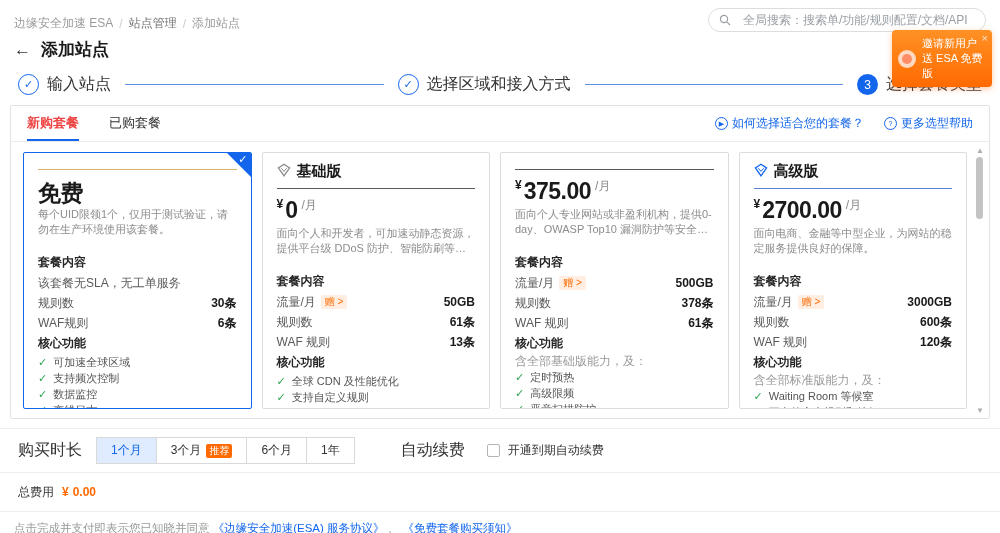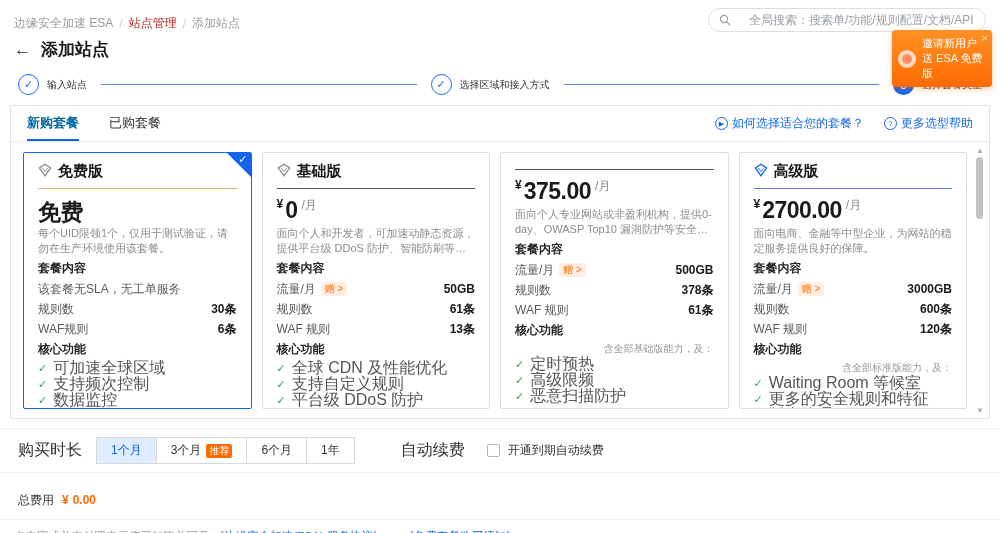--- a/index.html
+++ b/index.html
@@ -4,24 +4,24 @@
 <style>
   * { margin:0; padding:0; box-sizing:border-box; }
   html,body { width:1000px; height:533px; overflow:hidden; background:#fff;
     font-family:"Liberation Sans","DejaVu Sans",sans-serif; color:#333; }
   body { position:relative; }
 
   
   .topbar { display:flex; justify-content:space-between; align-items:center; padding:7px 14px 0; }
   .breadcrumb { font-size:12px; color:#999; display:flex; gap:6px; align-items:center;margin-top:8px; }
   .bc-item { cursor:pointer; }
-  .bc-item.mid { color:#b91c1c; }
+  .bc-item.mid { color:#737373; }
   .bc-sep { color:#ccc; }
   .search-pill { width:278px; height:24px; border:1px solid #ddd; border-radius:13px;
-    display:flex; align-items:center; padding:0 10px; gap:18px; background:#fff; }
+    display:flex; align-items:center; padding:0 10px; gap:12px; background:#fff; }
   .search-pill svg { flex:0 0 auto; }
   .search-pill input { border:none; outline:none; flex:1; font-size:12px; color:#666;
     font-family:inherit; background:transparent; }
   .search-pill input::placeholder { color:#9aa0a6; }
 
   
   .title-row { display:flex; align-items:center; gap:10px; padding:6px 14px 4px; }
   .back-arrow { font-size:17px; color:#333; cursor:pointer; font-weight:bold; }
   .page-title { font-size:17px; font-weight:bold; color:#1a1a1a; }
 
@@ -34,64 +34,64 @@
     position:relative; }
   .promo-icon::after { content:""; position:absolute; inset:4px; border-radius:50%; background:#ff8d66; }
   .promo-close { position:absolute; top:1px; right:4px; font-size:11px; color:#ffe1cc; cursor:pointer; }
 
   
   .steps { display:flex; align-items:center; padding:9px 18px 10px; }
   .step { display:flex; align-items:center; gap:8px; flex:0 0 auto; }
   .step-circle { width:21px; height:21px; border-radius:50%; border:1.5px solid #1366ec;
     color:#1366ec; display:flex; align-items:center; justify-content:center; font-size:11px; }
   .step-circle.current { background:#1366ec; color:#fff; border:none; font-size:12px; }
-  .step-label { font-size:10px; color:#333; }
+  .step-label { font-size:16px; color:#333; }
   .step-line { flex:1 1 auto; height:1px; background:#5c8fe6; margin:0 14px; }
 
   
   .panel { margin:0 10px; height:314px; border:1px solid #e2e2e2; border-radius:2px;
     position:relative; background:#fff; }
   .tabs-row { display:flex; justify-content:space-between; align-items:center;
     height:36px; padding:0 16px; border-bottom:1px solid #ebebeb; }
   .tabs { display:flex; gap:30px; height:100%; }
   .tab { display:flex; align-items:center; font-size:13px; color:#333; cursor:pointer;
     border-bottom:2px solid transparent; }
-  .tab.active { color:#0369a1; border-bottom-color:#1366ec; font-weight:bold; }
+  .tab.active { color:#ef4444; border-bottom-color:#1366ec; font-weight:bold; }
   .help-links { display:flex; gap:20px; align-items:center; }
   .help-link { display:flex; align-items:center; gap:4px; font-size:12px; color:#1366ec; cursor:pointer; }
   .hl-icon { width:13px; height:13px; border:1px solid #1366ec; border-radius:50%;
     display:flex; align-items:center; justify-content:center; font-size:7px; color:#1366ec; }
 
   
   .cards { display:flex; gap:10px; padding:10px 22px 10px 12px; height:277px; }
   .plan-card { flex:1 1 0; border:1px solid #dcdcdc; border-radius:2px; background:#fff;
     padding:9px 14px; position:relative; cursor:pointer; overflow:hidden; }
   .plan-card.selected { border:1.5px solid #1366ec; }
   .corner { position:absolute; top:-1px; right:-1px; width:0; height:0;
     border-top:26px solid #1366ec; border-left:26px solid transparent; }
   .corner-check { position:absolute; top:0; right:3px; color:#fff; font-size:11px; }
   .plan-head { display:flex; align-items:center; gap:6px; font-size:15px; font-weight:bold; color:#1a1a1a; }
   .plan-divider { height:1px; margin:7px 0 8px; }
   .price-line { display:flex; align-items:flex-start; gap:2px; height:26px; }
   .price-cur { font-size:12px; font-weight:bold; color:#1a1a1a; }
   .price-amt { font-size:23px; font-weight:bold; color:#1a1a1a; letter-spacing:-0.5px; }
   .price-unit { font-size:12px; color:#888; margin-left:2px; }
-  .plan-desc { font-size:11px; color:#8c8c8c; line-height:15px; height:30px; margin:3px 0 5px;
+  .plan-desc { font-size:11px; color:#8c8c8c; line-height:15px; height:30px; margin:3px 0 18px;
     display:-webkit-box; -webkit-line-clamp:2; -webkit-box-orient:vertical; overflow:hidden; }
   .sec-title { font-size:12px; font-weight:bold; color:#262626; line-height:14px; margin:3px 0 4px; }
   .content-note { font-size:12px; color:#595959; line-height:20px; }
   .crow { display:flex; justify-content:space-between; align-items:center; line-height:20px; }
   .crow-label { font-size:12px; color:#595959; display:flex; align-items:center; gap:5px; }
   .gift-badge { background:#ffeee1; color:#ff6a00; font-size:10px; line-height:14px;
     padding:0 4px; border-radius:2px; cursor:pointer; }
   .crow-val { font-size:12px; font-weight:bold; color:#1a1a1a; }
-  .feat-note { font-size:10px; color:#999; line-height:15px;text-align:right; }
+  .feat-note { font-size:12px; color:#999; line-height:15px; }
   .feat { display:flex; gap:6px; align-items:flex-start; line-height:16px; }
   .feat-chk { color:#2aa44e; font-size:11px; }
-  .feat-text { font-size:16px; color:#555; }
+  .feat-text { font-size:11px; color:#555; }
 
   
   .vscroll { position:absolute; top:40px; bottom:3px; right:2px; width:14px; }
   .vs-arrow { position:absolute; left:0; width:14px; text-align:center; font-size:8px; color:#adadad; cursor:pointer; }
   .vs-up { top:0; } .vs-down { bottom:0; }
   .vs-thumb { position:absolute; top:11px; left:3px; width:7px; height:62px;
     background:#c3c3c3; border-radius:4px; cursor:grab; }
 
   
   .purchase-row { display:flex; align-items:center; margin-top:9px; padding:8px 18px;
@@ -102,21 +102,21 @@
     display:flex; align-items:center; gap:5px; font-size:12px; color:#333;
     margin-left:-1px; cursor:pointer; font-family:inherit; }
   .seg-btn:first-child { margin-left:0; }
   .seg-btn.selected { background:#dfecff; color:#1366ec; border-color:#d9d9d9; }
   .rec-badge { background:#ff6a00; color:#fff; font-size:10px; line-height:14px;
     padding:0 3px; border-radius:2px; }
   .auto-renew { display:flex; align-items:center; gap:8px; margin-left:46px; }
   .cbx { width:13px; height:13px; border:1px solid #b5b5b5; border-radius:2px; background:#fff; cursor:pointer; }
   .cbx-label { font-size:12px; color:#333; cursor:pointer; }
 
-  .total-row { display:flex; align-items:baseline; gap:4px; padding:19px 18px 10px; border-top:1px solid #ededed; }
+  .total-row { display:flex; align-items:baseline; gap:4px; padding:11px 18px 10px; border-top:1px solid #ededed; }
   .total-label { font-size:12px; color:#333; margin-right:4px; }
   .total-cur { font-size:12px; font-weight:bold; color:#ff6a00; }
   .total-val { font-size:12px; font-weight:bold; color:#ff6a00; }
 
   
   .footer { border-top:1px solid #ededed; padding:8px 14px 6px; }
   .agree-line { font-size:11.5px; color:#999; line-height:17px; }
   .agree-link { color:#1366ec; cursor:pointer; }
 </style>
 </head>
@@ -181,27 +181,20 @@
           <span>如何选择适合您的套餐？</span>
         </span>
         <span class="help-link">
           <span class="hl-icon">?</span>
           <span>更多选型帮助</span>
         </span>
       </div>
   </div>
   <div class="cards" id="cards">
       <div class="plan-card selected">
-        <div class="plan-head">
-          <span><svg width="14" height="14" viewBox="0 0 14 14" style="color:#8c8c8c">
-              <path d="M7 1.2 L12.6 5 L7 12.8 L1.4 5 Z" fill="none" stroke="currentColor" stroke-width="1.3"></path>
-              <path d="M4.3 5.2 L7 8.4 L9.7 5.2" fill="none" stroke="currentColor" stroke-width="1"></path>
-            </svg></span>
-          <span>免费版</span>
-        </div>
         <div class="plan-divider" style="background: rgb(217, 179, 106);"></div>
         <div class="price-line">
           <span class="price-amt">免费</span>
         </div>
         <div class="plan-desc">每个UID限领1个，仅用于测试验证，请勿在生产环境使用该套餐。</div>
         <div class="sec-title">套餐内容</div>
         <div class="content-note">该套餐无SLA，无工单服务</div>
         <div class="crow">
           <span class="crow-label">
             <span>规则数</span>

